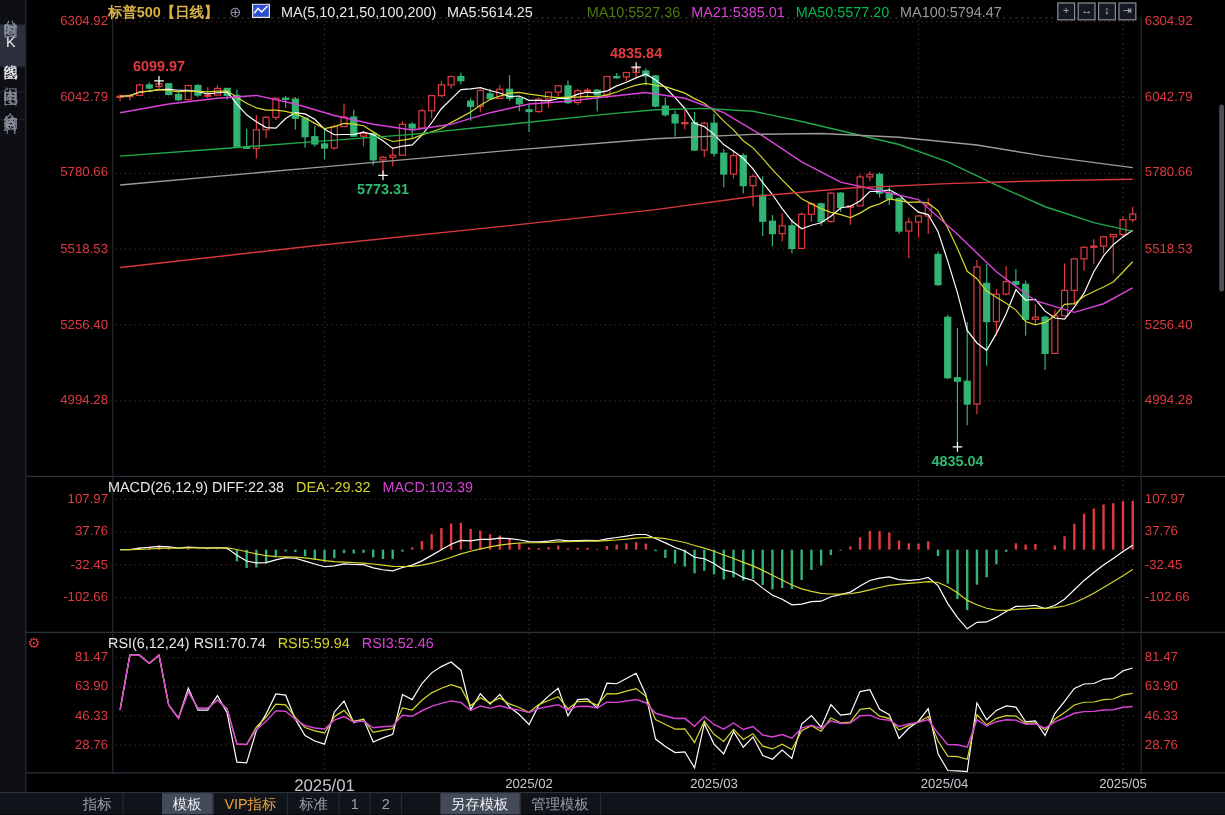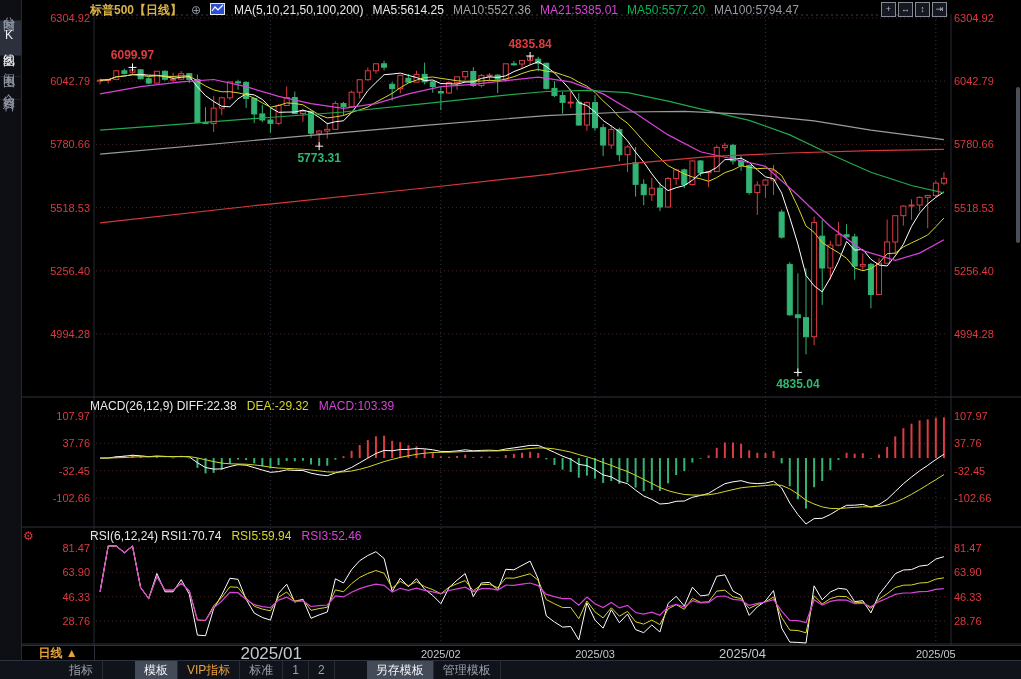--- a/index.html
+++ b/index.html
@@ -9,21 +9,21 @@
   #sidebar{position:absolute;left:0;top:0;bottom:18px;width:21px;background:#0d0f14;border-right:1px solid #262a33;z-index:4;}
   .side-item{writing-mode:vertical-lr;text-orientation:upright;letter-spacing:2px;width:21px;
              padding:7px 0;text-align:center;font-size:12px;color:#8d94a0;border-bottom:1px solid #1d212a;cursor:pointer;}
   .side-item.active{background:#2c303c;color:#edeef2;}
   
   #hdr{position:absolute;left:22px;top:0;right:0;height:20px;display:flex;align-items:center;gap:9px;
        padding-left:68px;font-size:12px;z-index:5;white-space:nowrap;}
   .t-sym{color:#d9b24a;font-weight:bold;}
   .t-link{color:#8d94a0;font-size:12px;}
   .ma-set,.ma5{color:#e8e8e8;}
-  .ma10{color:#a3a3a3;} .ma21{color:#d843d8;} .ma50{color:#00b94e;} .ma100{color:#9a9aa2;}
+  .ma10{color:#4d7c0f;margin-left:36px;} .ma21{color:#d843d8;} .ma50{color:#00b94e;} .ma100{color:#9a9aa2;}
   #hdr-tools{position:absolute;right:74px;top:2px;display:flex;gap:2px;z-index:6;}
   .tool-ic{width:13px;height:13px;border:1px solid #858b96;background:#161922;color:#b6bbc4;
            font-size:9px;line-height:12px;text-align:center;cursor:pointer;}
   
   .panel-hdr{position:absolute;left:90px;display:flex;gap:10px;font-size:12px;z-index:5;white-space:nowrap;}
   .ph-w{color:#e8e8e8;} .ph-y{color:#d6d62c;} .ph-m{color:#d843d8;}
   #rsi-gear{position:absolute;left:23px;top:529px;color:#d5383d;font-size:12px;z-index:5;cursor:pointer;}
   
   #xrow{position:absolute;left:21px;right:0;top:645px;height:15px;border-top:1px solid #2c323c;z-index:4;}
   #period-cell{position:absolute;left:1px;top:0;width:72px;height:15px;border-right:1px solid #2c323c;
@@ -535,24 +535,24 @@
       <div style="position: absolute; left: 24px; top: 491.018px; width: 66px; color: rgb(221, 57, 64); text-align: right; font-size: 11px;">-102.66</div>
       <div style="position: absolute; left: 954px; top: 491.018px; width: 66px; color: rgb(221, 57, 64); text-align: left; font-size: 11px;">-102.66</div>
       <div style="position: absolute; left: 24px; top: 541px; width: 66px; color: rgb(221, 57, 64); text-align: right; font-size: 11px;">81.47</div>
       <div style="position: absolute; left: 954px; top: 541px; width: 66px; color: rgb(221, 57, 64); text-align: left; font-size: 11px;">81.47</div>
       <div style="position: absolute; left: 24px; top: 565.334px; width: 66px; color: rgb(221, 57, 64); text-align: right; font-size: 11px;">63.90</div>
       <div style="position: absolute; left: 954px; top: 565.334px; width: 66px; color: rgb(221, 57, 64); text-align: left; font-size: 11px;">63.90</div>
       <div style="position: absolute; left: 24px; top: 589.669px; width: 66px; color: rgb(221, 57, 64); text-align: right; font-size: 11px;">46.33</div>
       <div style="position: absolute; left: 954px; top: 589.669px; width: 66px; color: rgb(221, 57, 64); text-align: left; font-size: 11px;">46.33</div>
       <div style="position: absolute; left: 24px; top: 614.003px; width: 66px; color: rgb(221, 57, 64); text-align: right; font-size: 11px;">28.76</div>
       <div style="position: absolute; left: 954px; top: 614.003px; width: 66px; color: rgb(221, 57, 64); text-align: left; font-size: 11px;">28.76</div>
-      <div style="position: absolute; left: 240.457px; top: 647px; width: 60px; color: rgb(195, 199, 207); text-align: center; font-size: 17px;">2025/01</div>
+      <div style="position: absolute; left: 240.457px; top: 647px; width: 60px; color: rgb(195, 199, 207); text-align: center; font-size: 14px;">2025/01</div>
       <div style="position: absolute; left: 410.857px; top: 647px; width: 60px; color: rgb(195, 199, 207); text-align: center; font-size: 11px;">2025/02</div>
       <div style="position: absolute; left: 565.029px; top: 647px; width: 60px; color: rgb(195, 199, 207); text-align: center; font-size: 11px;">2025/03</div>
-      <div style="position: absolute; left: 719px; top: 647px; width: 60px; color: rgb(195, 199, 207); text-align: left; font-size: 13px;">2025/04</div>
+      <div style="position: absolute; left: 747px; top: 647px; width: 60px; color: rgb(195, 199, 207); text-align: right; font-size: 11px;">2025/04</div>
       <div style="position: absolute; left: 905.829px; top: 647px; width: 60px; color: rgb(195, 199, 207); text-align: center; font-size: 11px;">2025/05</div>
       <div style="position: absolute; left: 92.5143px; top: 48.4142px; width: 80px; color: rgb(224, 57, 62); text-align: center; font-size: 12px; font-weight: bold;">6099.97</div>
       <div style="position: absolute; left: 490.114px; top: 36.9714px; width: 80px; color: rgb(224, 57, 62); text-align: center; font-size: 12px; font-weight: bold;">4835.84</div>
       <div style="position: absolute; left: 279.143px; top: 151.173px; width: 80px; color: rgb(46, 184, 114); text-align: center; font-size: 12px; font-weight: bold;">5773.31</div>
       <div style="position: absolute; left: 757.886px; top: 377.393px; width: 80px; color: rgb(46, 184, 114); text-align: center; font-size: 12px; font-weight: bold;">4835.04</div>
     </div>
 
   <aside id="sidebar">
     <div class="side-item">分时图</div>
     <div class="side-item active">K线图</div>
@@ -590,23 +590,20 @@
     <span class="ph-m">MACD:103.39</span>
   </div>
 
   <div class="panel-hdr" style="top:529px">
     <span class="ph-w">RSI(6,12,24) RSI1:70.74</span>
     <span class="ph-y">RSI5:59.94</span>
     <span class="ph-m">RSI3:52.46</span>
   </div>
   <span id="rsi-gear">⚙</span>
 
-  <div id="xrow">
-    <div id="period-cell"><span>日线</span> <span>▲</span></div>
-  </div>
 
   <div id="toolbar">
     <span class="tb-item">指标</span>
     <span class="tb-item active">模板</span>
     <span class="tb-item vip">VIP指标</span>
     <span class="tb-item">标准</span>
     <span class="tb-item">1</span>
     <span class="tb-item">2</span>
     <span class="tb-item active">另存模板</span>
     <span class="tb-item">管理模板</span>

